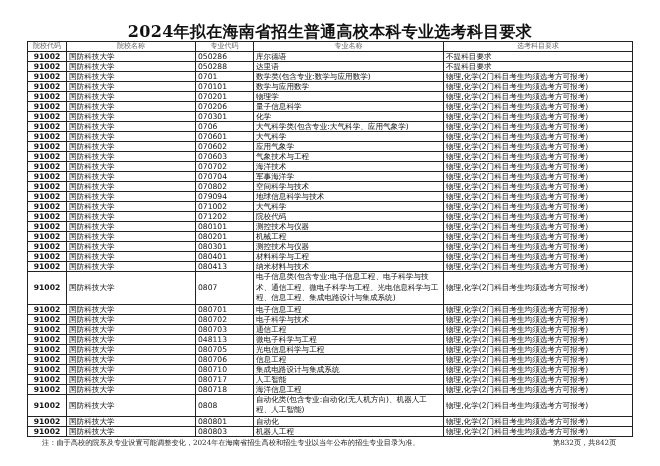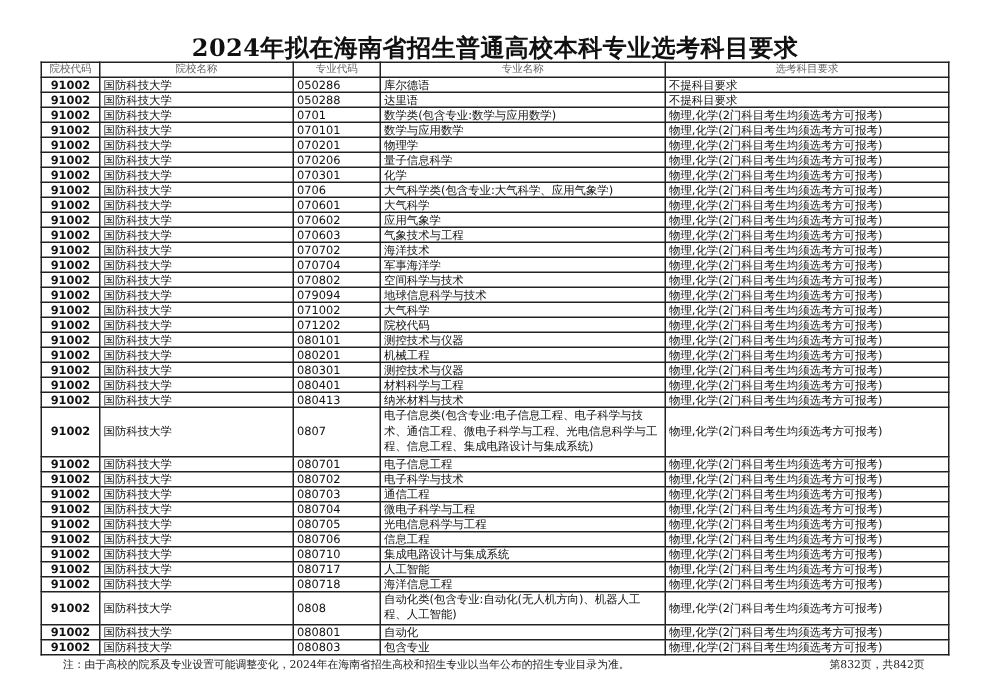--- a/index.html
+++ b/index.html
@@ -238,21 +238,21 @@
       <tr>
         <td class="code">91002</td>
         <td>国防科技大学</td>
         <td>080703</td>
         <td>通信工程</td>
         <td>物理,化学(2门科目考生均须选考方可报考)</td>
       </tr>
       <tr>
         <td class="code">91002</td>
         <td>国防科技大学</td>
-        <td>080704</td>
+        <td>048113</td>
         <td>微电子科学与工程</td>
         <td>物理,化学(2门科目考生均须选考方可报考)</td>
       </tr>
       <tr>
         <td class="code">91002</td>
         <td>国防科技大学</td>
         <td>080705</td>
         <td>光电信息科学与工程</td>
         <td>物理,化学(2门科目考生均须选考方可报考)</td>
       </tr>
@@ -295,20 +295,20 @@
         <td class="code">91002</td>
         <td>国防科技大学</td>
         <td>080801</td>
         <td>自动化</td>
         <td>物理,化学(2门科目考生均须选考方可报考)</td>
       </tr>
       <tr>
         <td class="code">91002</td>
         <td>国防科技大学</td>
         <td>080803</td>
-        <td>包含专业</td>
+        <td>机器人工程</td>
         <td>物理,化学(2门科目考生均须选考方可报考)</td>
       </tr>
     </tbody>
 </table>
 
 <div class="footer-note">注：由于高校的院系及专业设置可能调整变化，2024年在海南省招生高校和招生专业以当年公布的招生专业目录为准。</div>
 <div class="footer-page">第832页，共842页</div>
 
 </body></html>

